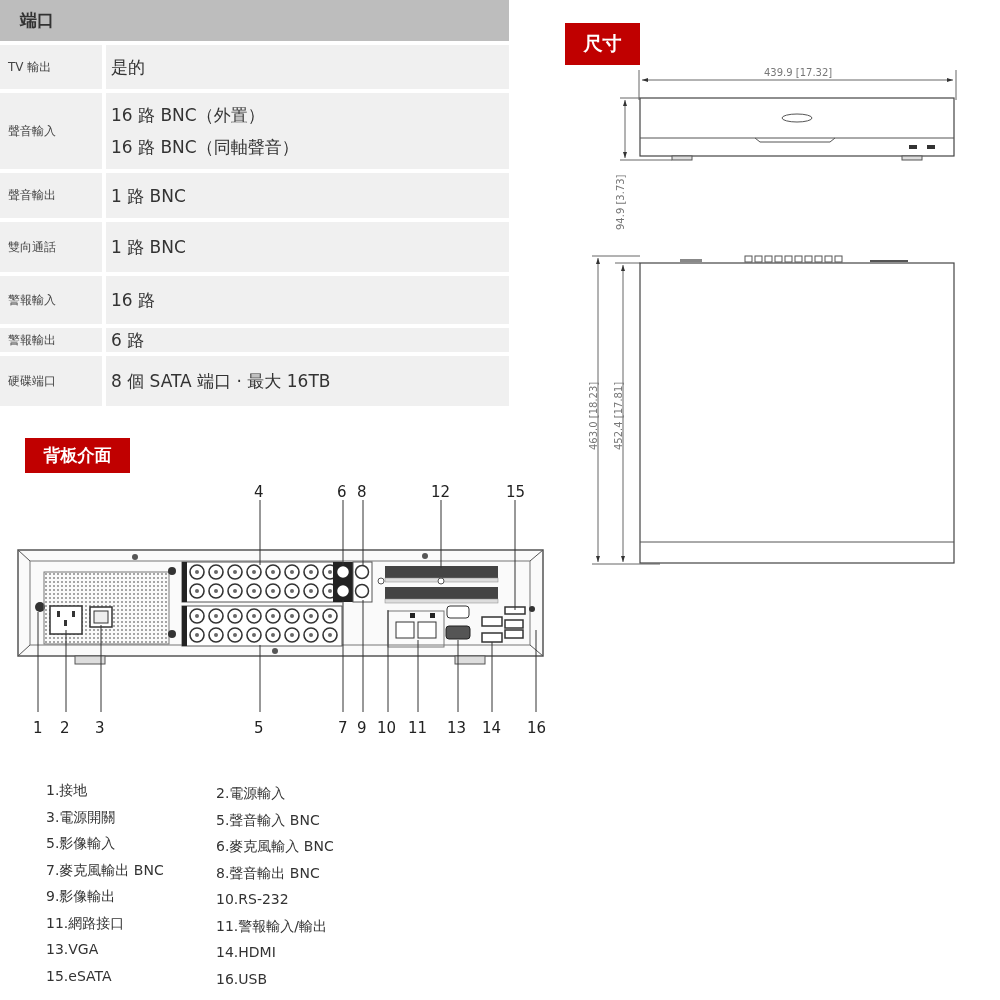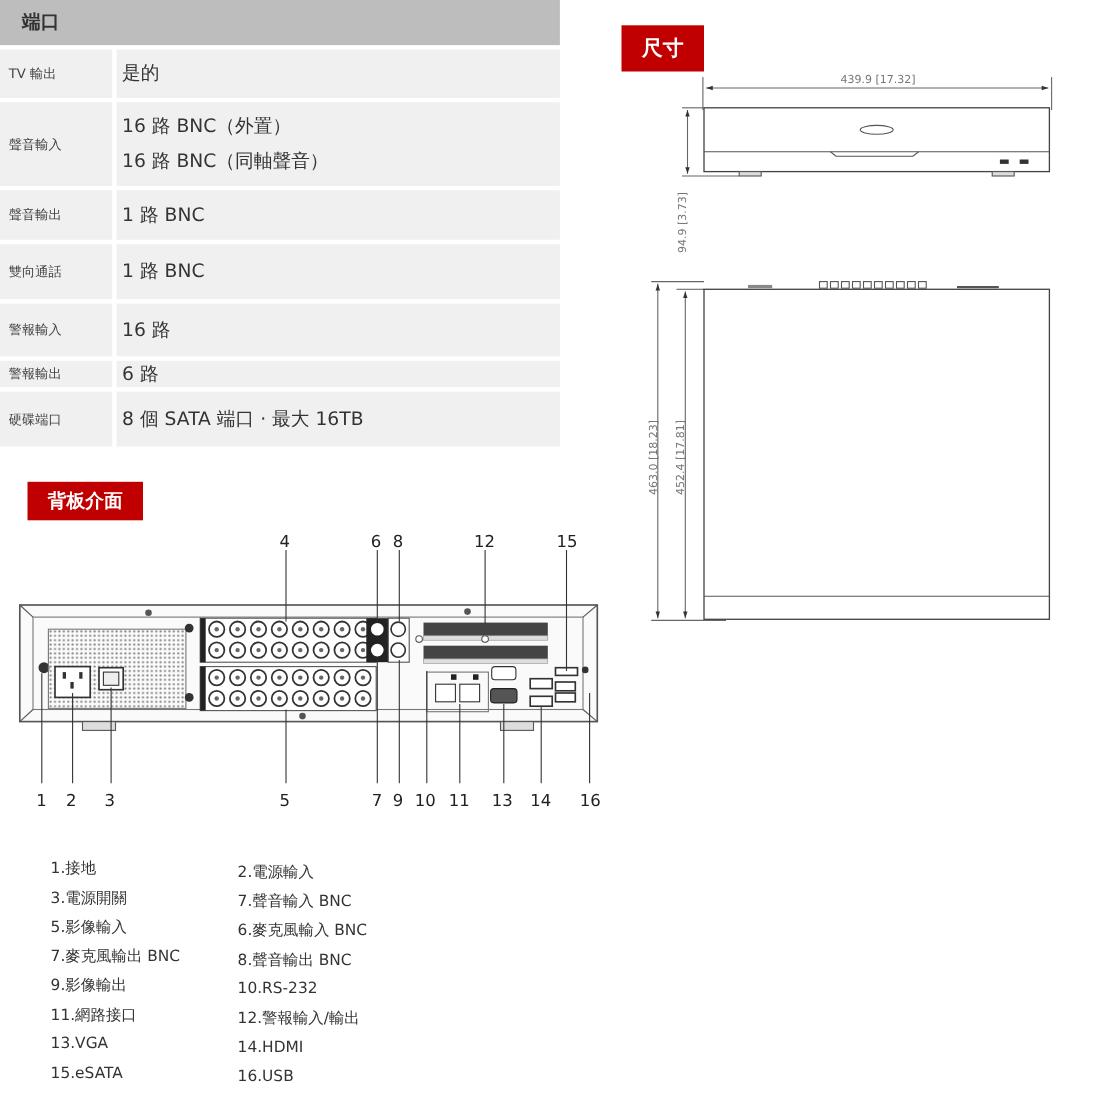--- a/index.html
+++ b/index.html
@@ -265,25 +265,25 @@
   <div>3.電源開關</div>
   <div>5.影像輸入</div>
   <div>7.麥克風輸出 BNC</div>
   <div>9.影像輸出</div>
   <div>11.網路接口</div>
   <div>13.VGA</div>
   <div>15.eSATA</div>
 </div>
 <div class="legend" style="left:216px;top:780px;">
   <div>2.電源輸入</div>
-  <div>7.聲音輸入 BNC</div>
+  <div>5.聲音輸入 BNC</div>
   <div>6.麥克風輸入 BNC</div>
   <div>8.聲音輸出 BNC</div>
   <div>10.RS-232</div>
-  <div>12.警報輸入/輸出</div>
+  <div>11.警報輸入/輸出</div>
   <div>14.HDMI</div>
   <div>16.USB</div>
 </div>
 
 <svg style="position:absolute;left:580px;top:60px;" width="400" height="520" viewBox="580 60 400 520">
 
   <line x1="639" y1="70" x2="639" y2="100" stroke="#666"></line>
   <line x1="956" y1="70" x2="956" y2="100" stroke="#666"></line>
   <line x1="642" y1="80" x2="953" y2="80" stroke="#666"></line>
   <polygon points="642,80 648,78 648,82" fill="#333"></polygon>

